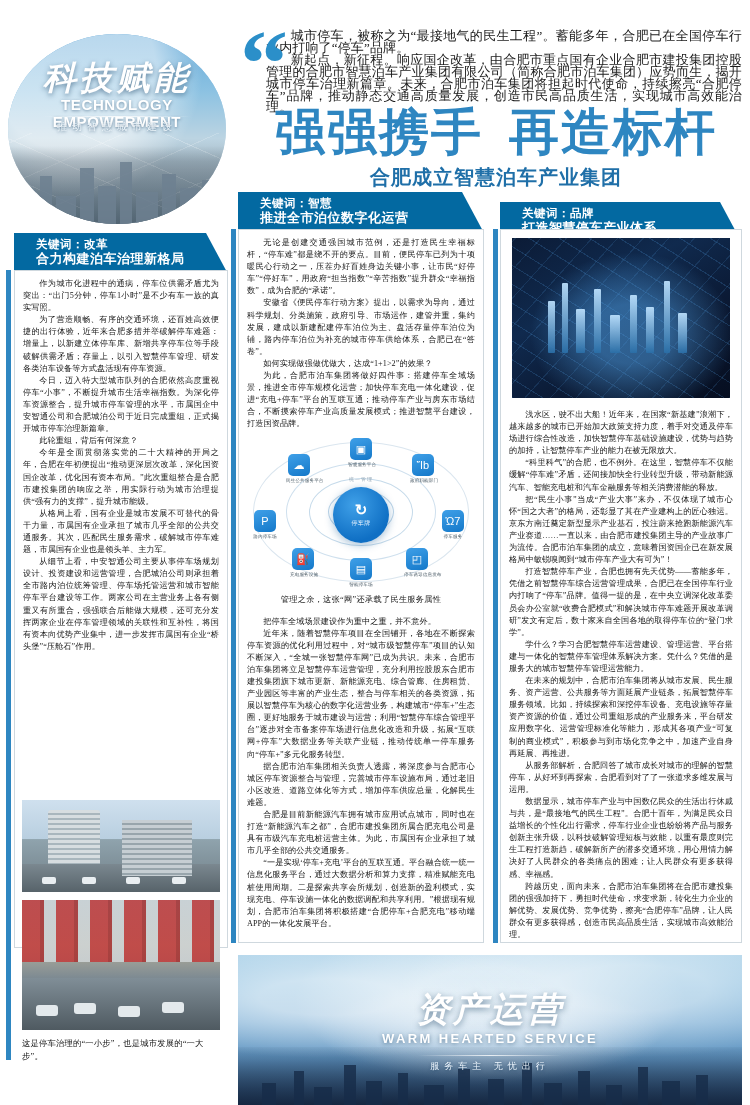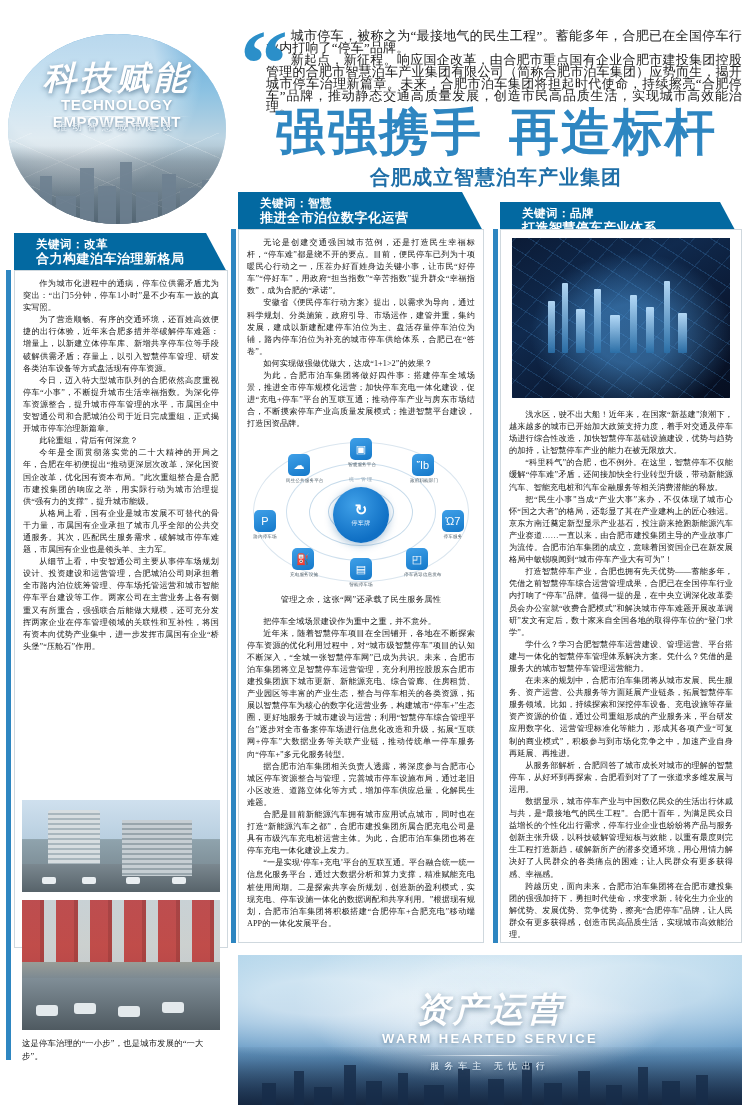--- a/index.html
+++ b/index.html
@@ -369,21 +369,21 @@
       <p>无论是创建交通强国城市范例，还是打造民生幸福标杆，“停车难”都是绕不开的要点。目前，便民停车已列为十项暖民心行动之一，压茬办好百姓身边关键小事，让市民“好停车”“停好车”，用政府“担当指数”“辛苦指数”提升群众“幸福指数”，成为合肥的“承诺”。</p>
       <p>安徽省《便民停车行动方案》提出，以需求为导向，通过科学规划、分类施策，政府引导、市场运作，建管并重，集约发展，建成以新建配建停车泊位为主、盘活存量停车泊位为辅，路内停车泊位为补充的城市停车供给体系，合肥已在“答卷”。</p>
       <p>如何实现做强做优做大，达成“1+1&gt;2”的效果？</p>
       <p>为此，合肥市泊车集团将做好四件事：搭建停车全域场景，推进全市停车规模化运营；加快停车充电一体化建设，促进“充电+停车”平台的互联互通；推动停车产业与房东市场结合，不断摸索停车产业高质量发展模式；推进智慧平台建设，打造国资品牌。</p>
     </div>
     <div style="height:178px"></div>
     <div class="body-text">
       <p>把停车全域场景建设作为重中之重，并不意外。</p>
       <p>近年来，随着智慧停车项目在全国铺开，各地在不断探索停车资源的优化利用过程中，对“城市级智慧停车”项目的认知不断深入，“全城一张智慧停车网”已成为共识。未来，合肥市泊车集团将立足智慧停车运营管理，充分利用控股股东合肥市建投集团旗下城市更新、新能源充电、综合管廊、住房租赁、产业园区等丰富的产业生态，整合与停车相关的各类资源，拓展以智慧停车为核心的数字化运营业务，构建城市“停车+”生态圈，更好地服务于城市建设与运营；利用“智慧停车综合管理平台”逐步对全市备案停车场进行信息化改造和升级，拓展“互联网+停车”大数据业务等关联产业链，推动传统单一停车服务向“停车+”多元化服务转型。</p>
       <p>据合肥市泊车集团相关负责人透露，将深度参与合肥市心城区停车资源整合与管理，完善城市停车设施布局，通过老旧小区改造、道路立体化等方式，增加停车供应总量，化解民生难题。</p>
-      <p>合肥是目前新能源汽车拥有城市应用试点城市，同时也在打造“新能源汽车之都”，合肥市建投集团所属合肥充电公司是具有市级汽车充电桩运营主体。为此，合肥市泊车集团也将在停车充电一体化建设上发力。</p>
+      <p>合肥是目前新能源汽车拥有城市应用试点城市，同时也在打造“新能源汽车之都”，合肥市建投集团所属合肥充电公司是具有市级汽车充电桩运营主体。为此，市属国有企业承担了城市几乎全部的公共交通服务。</p>
       <p>“一是实现‘停车+充电’平台的互联互通。平台融合统一统一信息化服务平台，通过大数据分析和算力支撑，精准赋能充电桩使用周期。二是探索共享会所规划，创造新的盈利模式，实现充电、停车设施一体化的数据调配和共享利用。”根据现有规划，合肥市泊车集团将积极搭建“合肥停车+合肥充电”移动端APP的一体化发展平台。</p>
     </div>
   </div>
 
   <div class="diagram">
     <div class="ring r1"></div>
     <div class="ring r2"></div>
     <div class="ring r3"></div>
     <div class="ring r4"></div>
 

